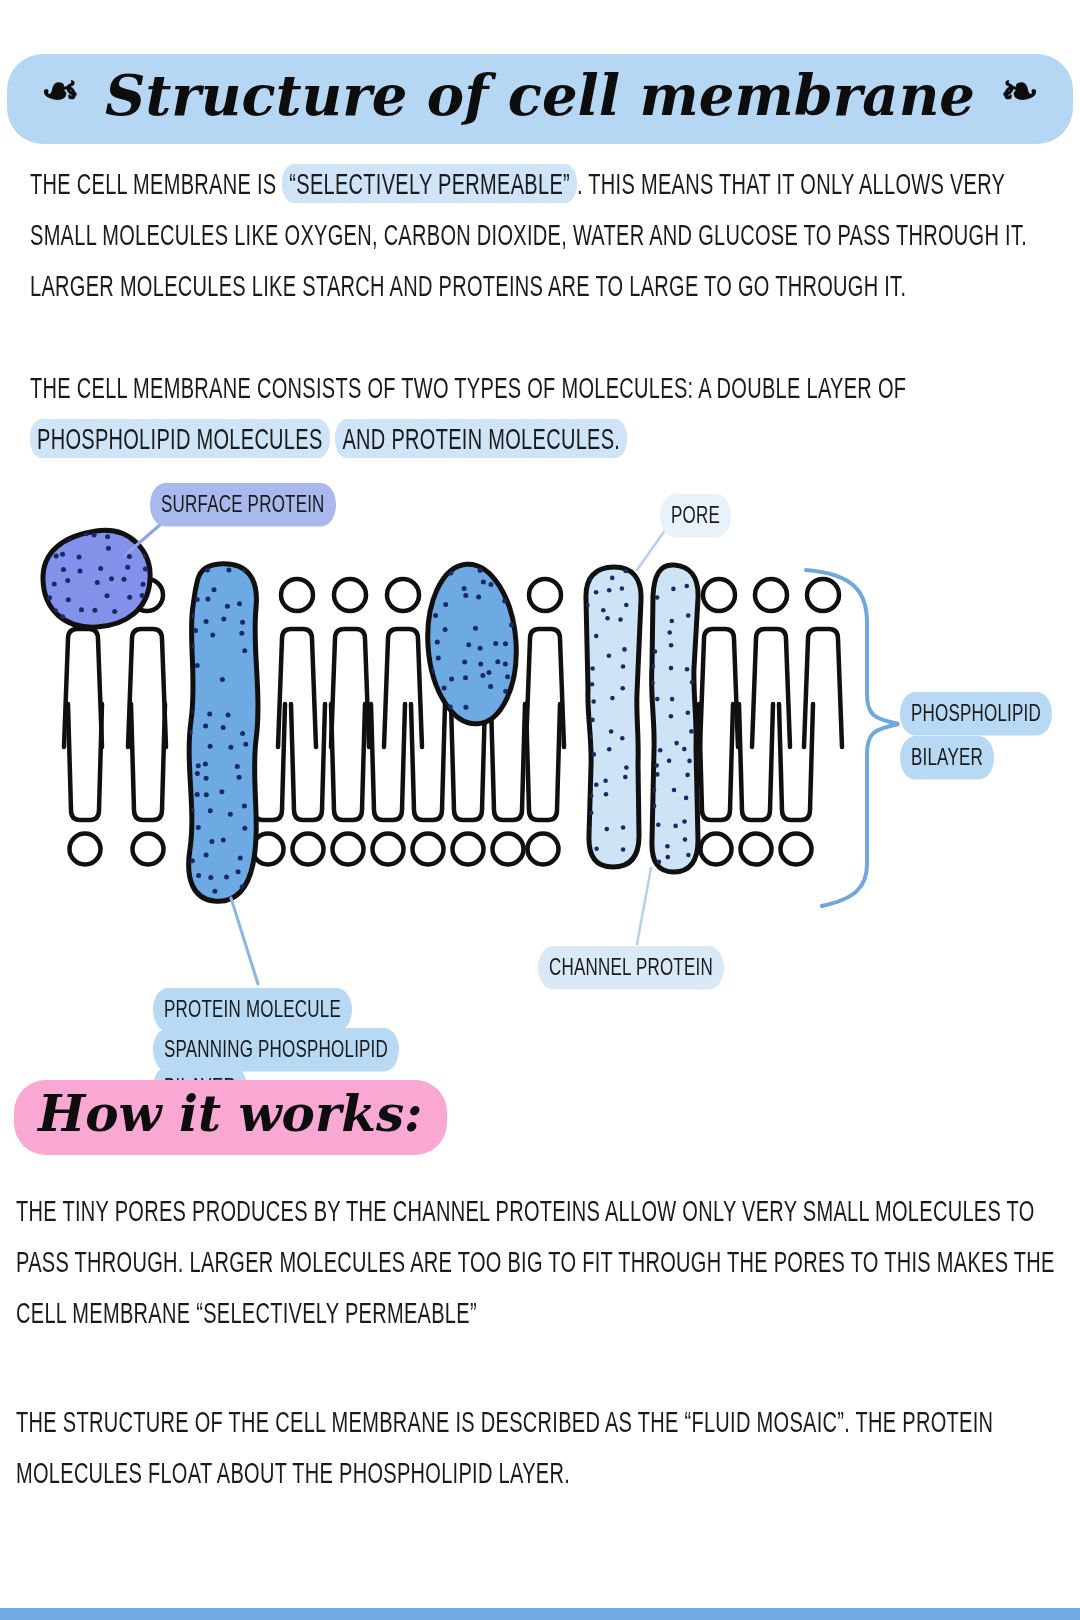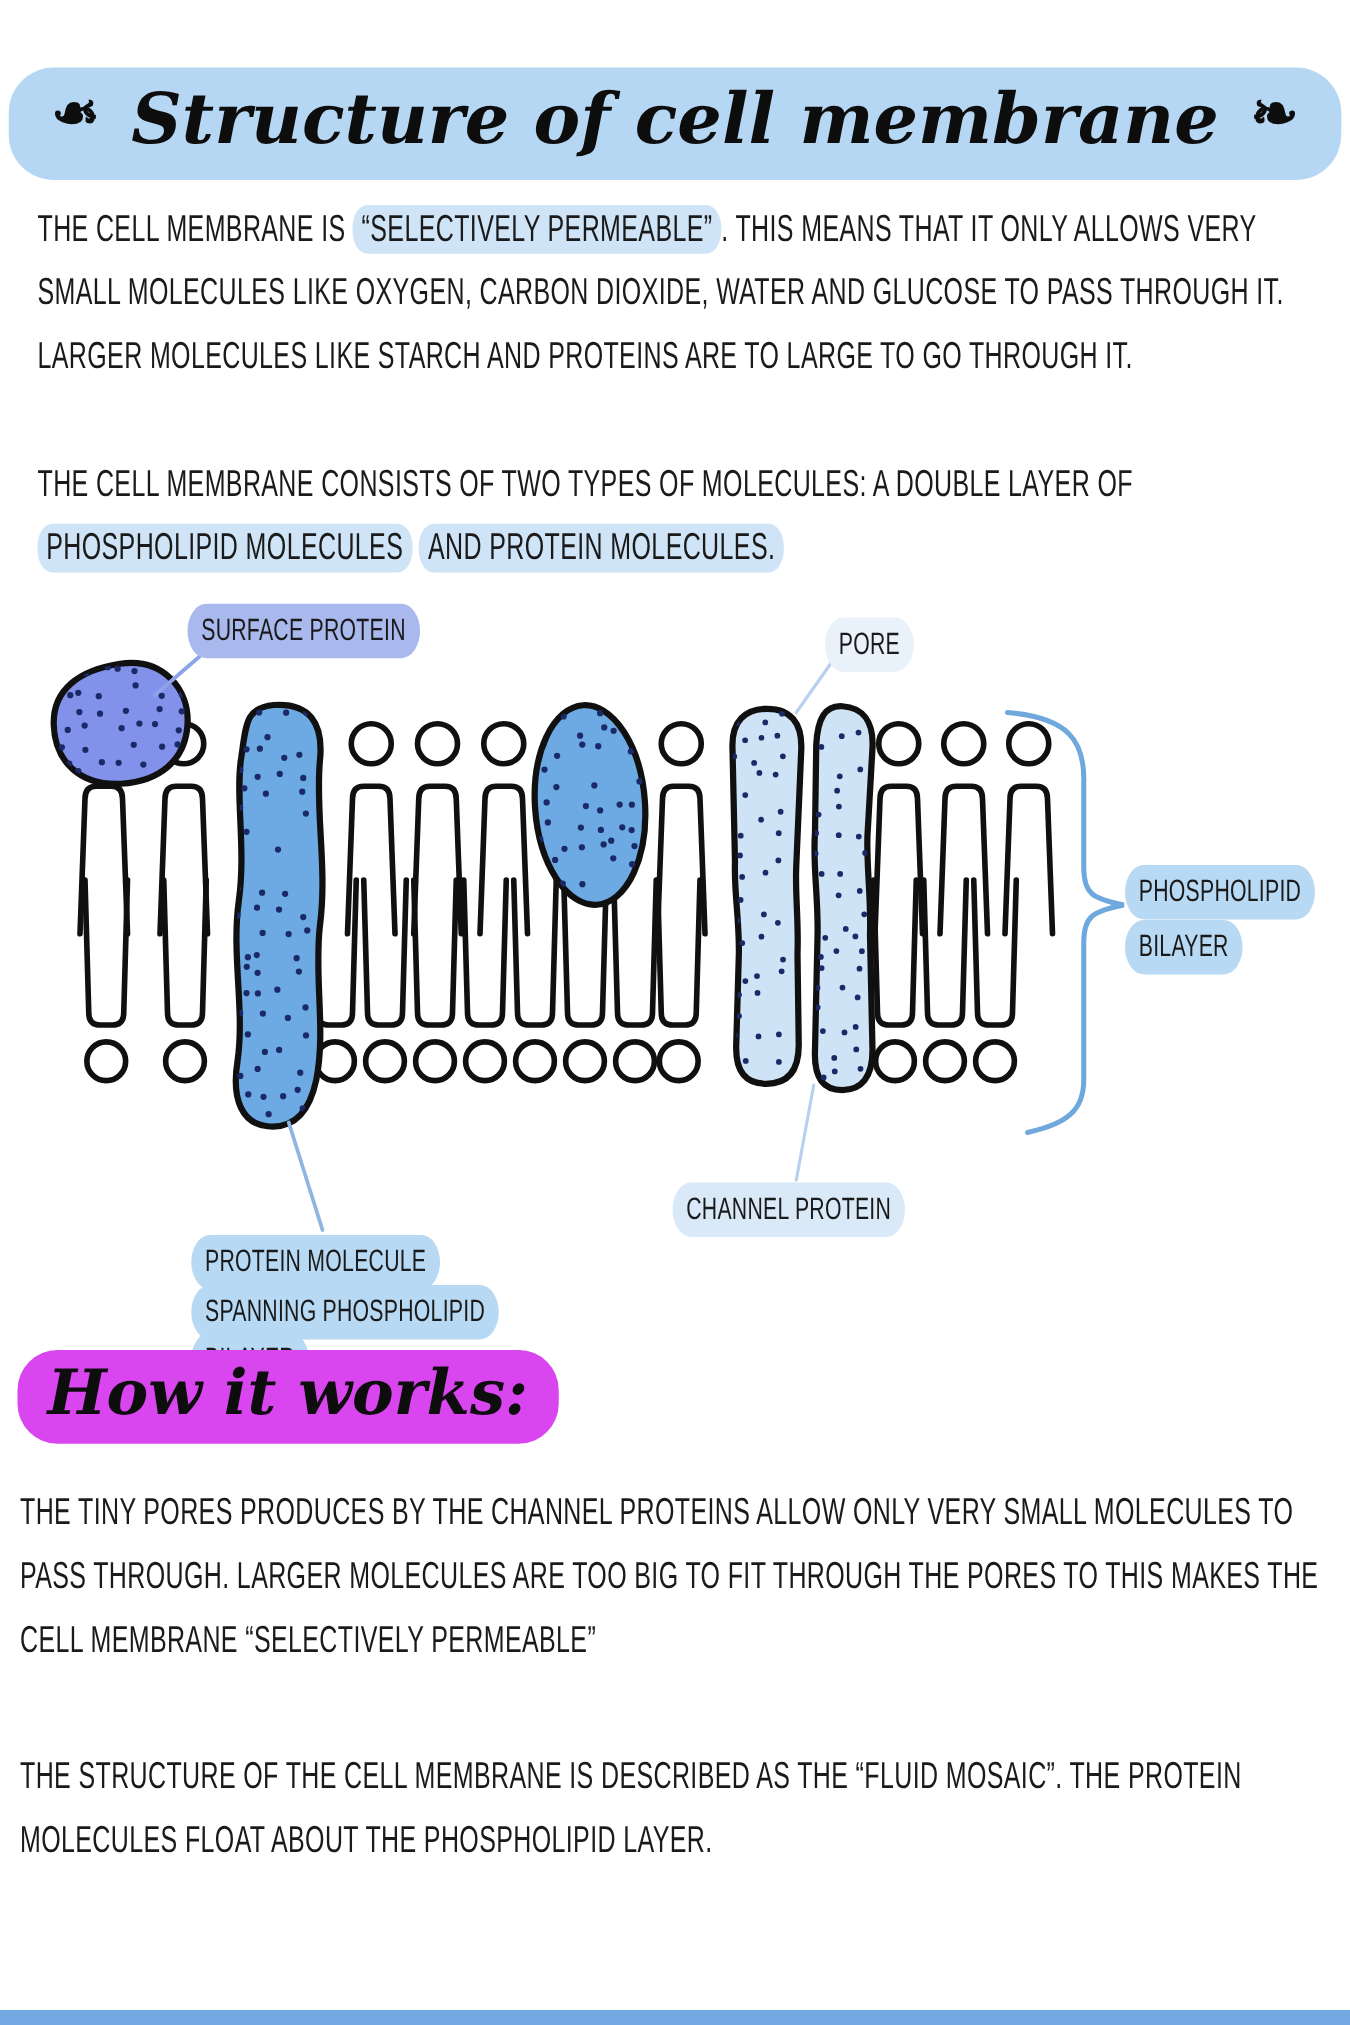--- a/index.html
+++ b/index.html
@@ -15,21 +15,21 @@
   .pill{display:inline-block;border-radius:15px;padding:2px 11px;}
   .pill-blue{background:#b7d9f4;}
   .pill-periwinkle{background:#a9b9ed;}
   .pill-faint{background:#e9f1fa;}
   .pill-light{background:#d9e9f8;}
   .title-wrap{left:0;right:0;top:54px;text-align:center;}
   .title-pill{display:inline-block;background:#b5d7f4;border-radius:36px;padding:8px 28px 16px;
         font-family:"DejaVu Serif",serif;font-style:italic;font-weight:700;font-size:56px;color:#0d0d0d;}
   .ornament{display:inline-block;font-size:46px;vertical-align:8px;padding:0 6px;font-style:normal;}
   .ornament-left{transform:scaleX(-1);}
-  .script-heading{display:inline-block;background:#d946ef;border-radius:32px;padding:4px 24px 12px;
+  .script-heading{display:inline-block;background:#f9a8d4;border-radius:32px;padding:4px 24px 12px;
         font-family:"DejaVu Serif",serif;font-style:italic;font-weight:700;font-size:50px;color:#0d0d0d;}
   .accent-bar{left:0;bottom:0;width:1080px;height:12px;background:#73a9e3;}
 </style>
 </head>
 <body>
 
 <div id="page">
 
   <div class="abs title-wrap">
     <span class="title-pill">

